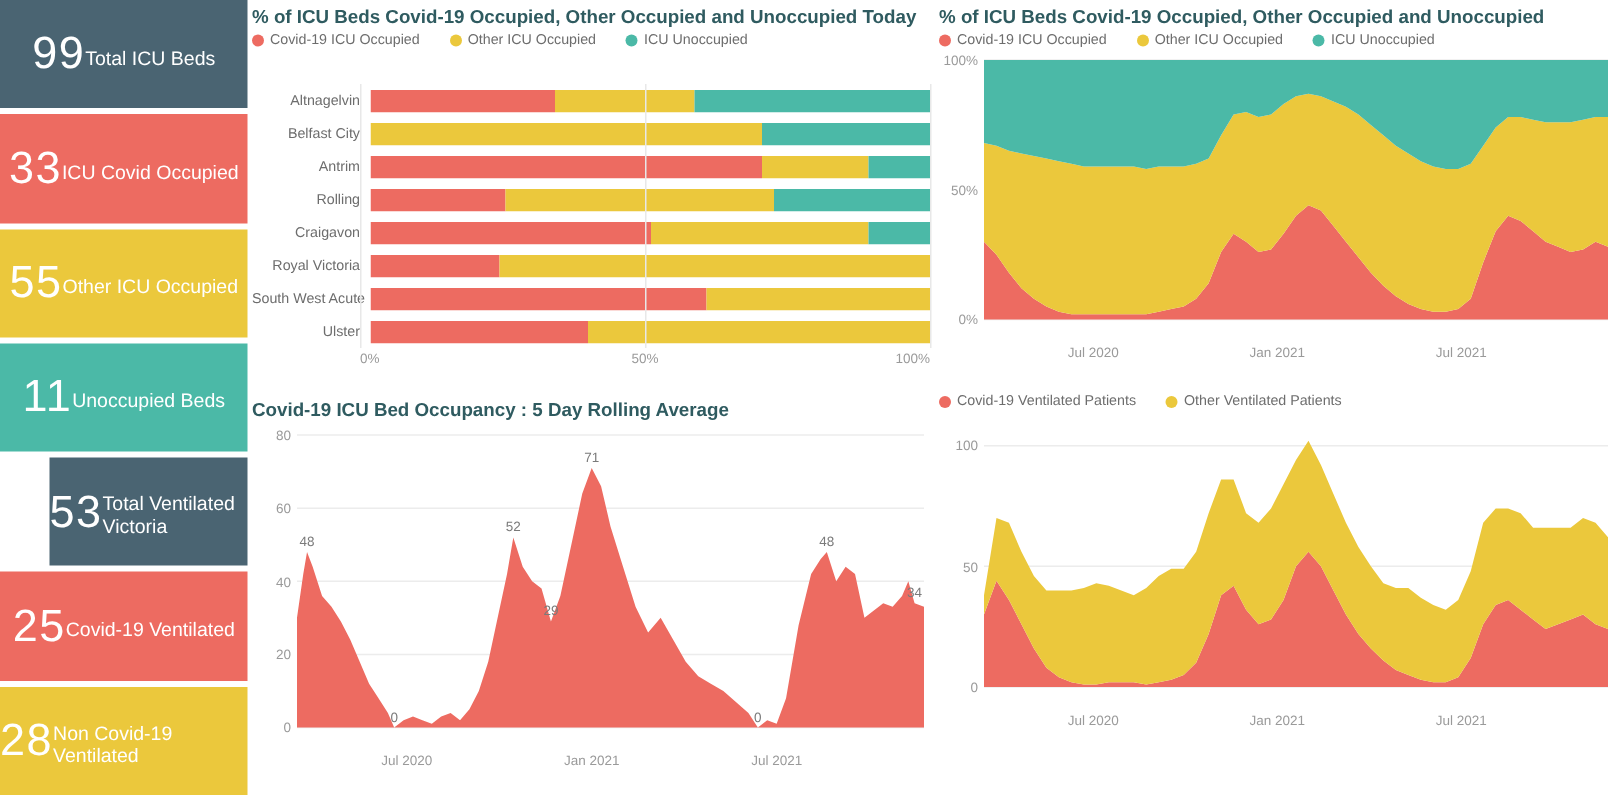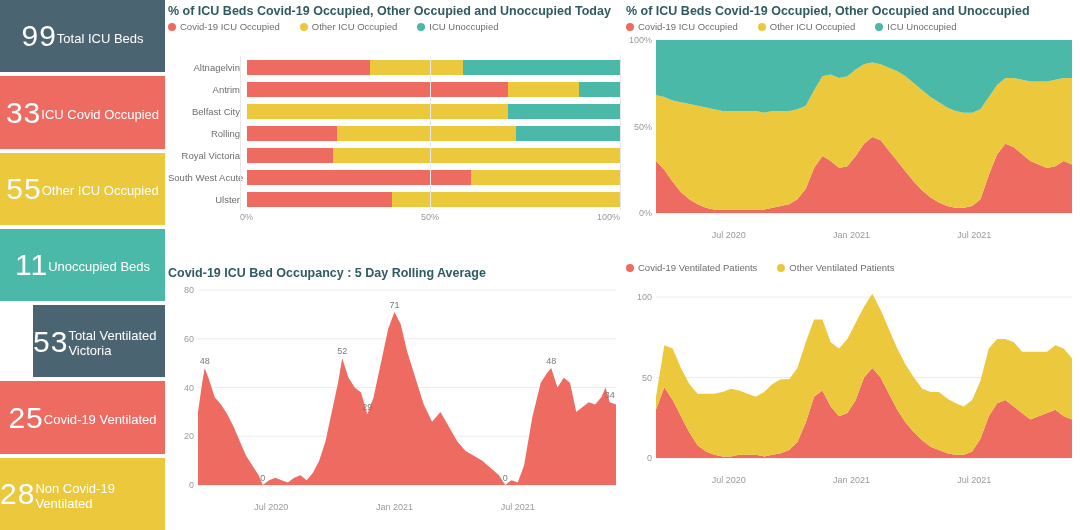--- a/index.html
+++ b/index.html
@@ -112,40 +112,48 @@
     <div class="bar-rows" id="barRows">
         <div class="bar-row">
           <div class="bar-cat">Altnagelvin</div>
           <div class="bar-track">
             <div class="bar-seg" style="width: 33%; background: rgb(237, 107, 97);"></div>
             <div class="bar-seg" style="width: 25%; background: rgb(235, 200, 60);"></div>
             <div class="bar-seg" style="width: 42%; background: rgb(75, 185, 167);"></div>
           </div>
         </div>
         <div class="bar-row">
+          <div class="bar-cat">Belfast City</div>
+          <div class="bar-track">
+            <div class="bar-seg" style="width: 70%; background: rgb(235, 200, 60);"></div>
+            <div class="bar-seg" style="width: 30%; background: rgb(75, 185, 167);"></div>
+          </div>
+        </div>
+        <div class="bar-row">
           <div class="bar-cat">Antrim</div>
           <div class="bar-track">
             <div class="bar-seg" style="width: 70%; background: rgb(237, 107, 97);"></div>
             <div class="bar-seg" style="width: 19%; background: rgb(235, 200, 60);"></div>
             <div class="bar-seg" style="width: 11%; background: rgb(75, 185, 167);"></div>
           </div>
         </div>
         <div class="bar-row">
-          <div class="bar-cat">Belfast City</div>
-          <div class="bar-track">
-            <div class="bar-seg" style="width: 70%; background: rgb(235, 200, 60);"></div>
-            <div class="bar-seg" style="width: 30%; background: rgb(75, 185, 167);"></div>
-          </div>
-        </div>
-        <div class="bar-row">
           <div class="bar-cat">Rolling</div>
           <div class="bar-track">
             <div class="bar-seg" style="width: 24%; background: rgb(237, 107, 97);"></div>
             <div class="bar-seg" style="width: 48%; background: rgb(235, 200, 60);"></div>
             <div class="bar-seg" style="width: 28%; background: rgb(75, 185, 167);"></div>
+          </div>
+        </div>
+        <div class="bar-row">
+          <div class="bar-cat">Craigavon</div>
+          <div class="bar-track">
+            <div class="bar-seg" style="width: 50%; background: rgb(237, 107, 97);"></div>
+            <div class="bar-seg" style="width: 39%; background: rgb(235, 200, 60);"></div>
+            <div class="bar-seg" style="width: 11%; background: rgb(75, 185, 167);"></div>
           </div>
         </div>
         <div class="bar-row">
           <div class="bar-cat">Royal Victoria</div>
           <div class="bar-track">
             <div class="bar-seg" style="width: 23%; background: rgb(237, 107, 97);"></div>
             <div class="bar-seg" style="width: 77%; background: rgb(235, 200, 60);"></div>
           </div>
         </div>
         <div class="bar-row">

